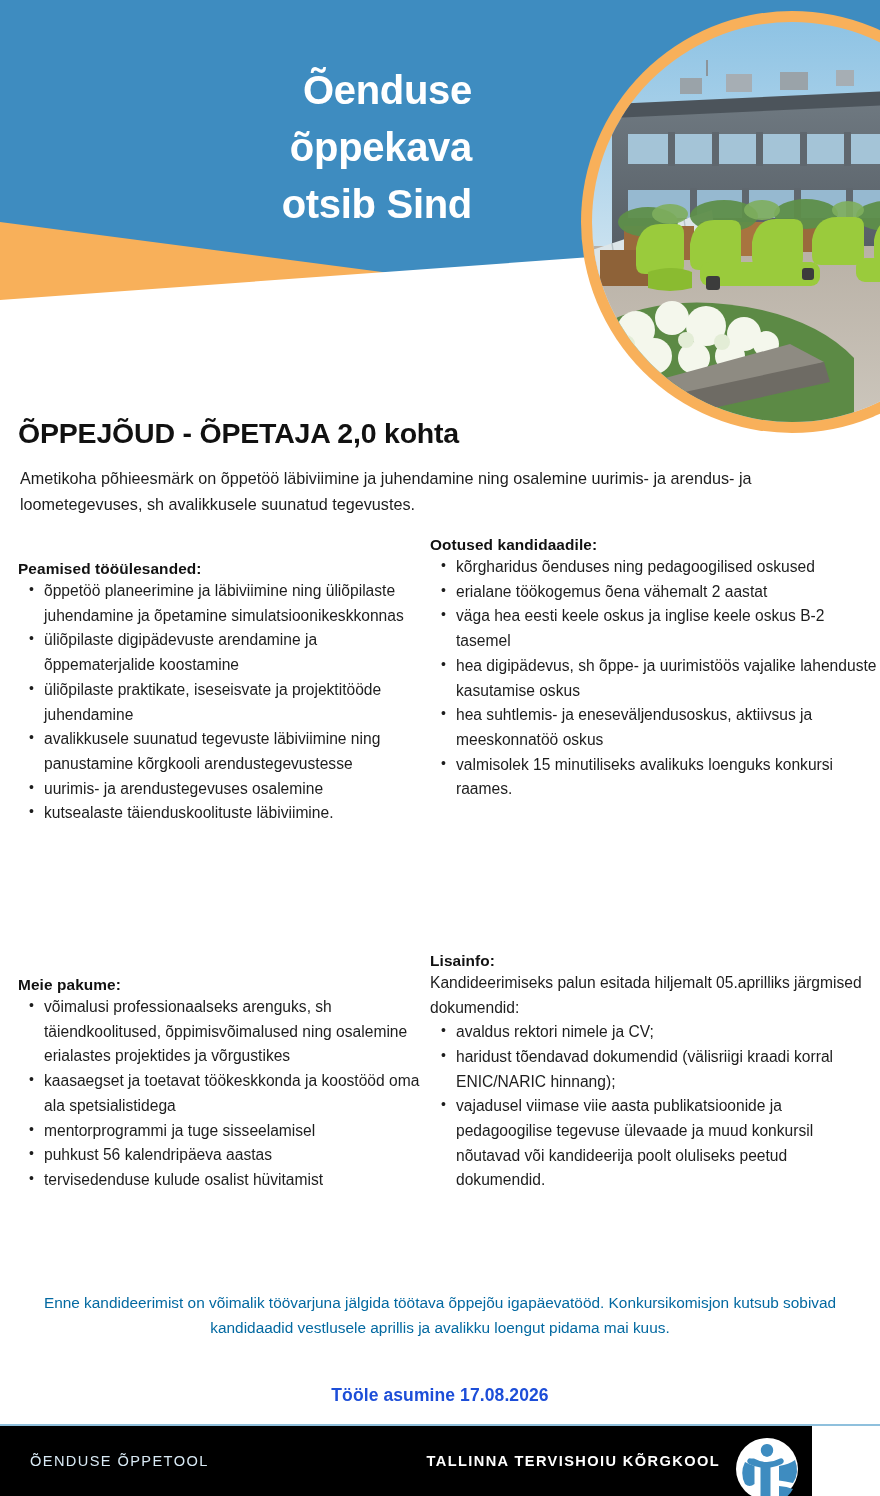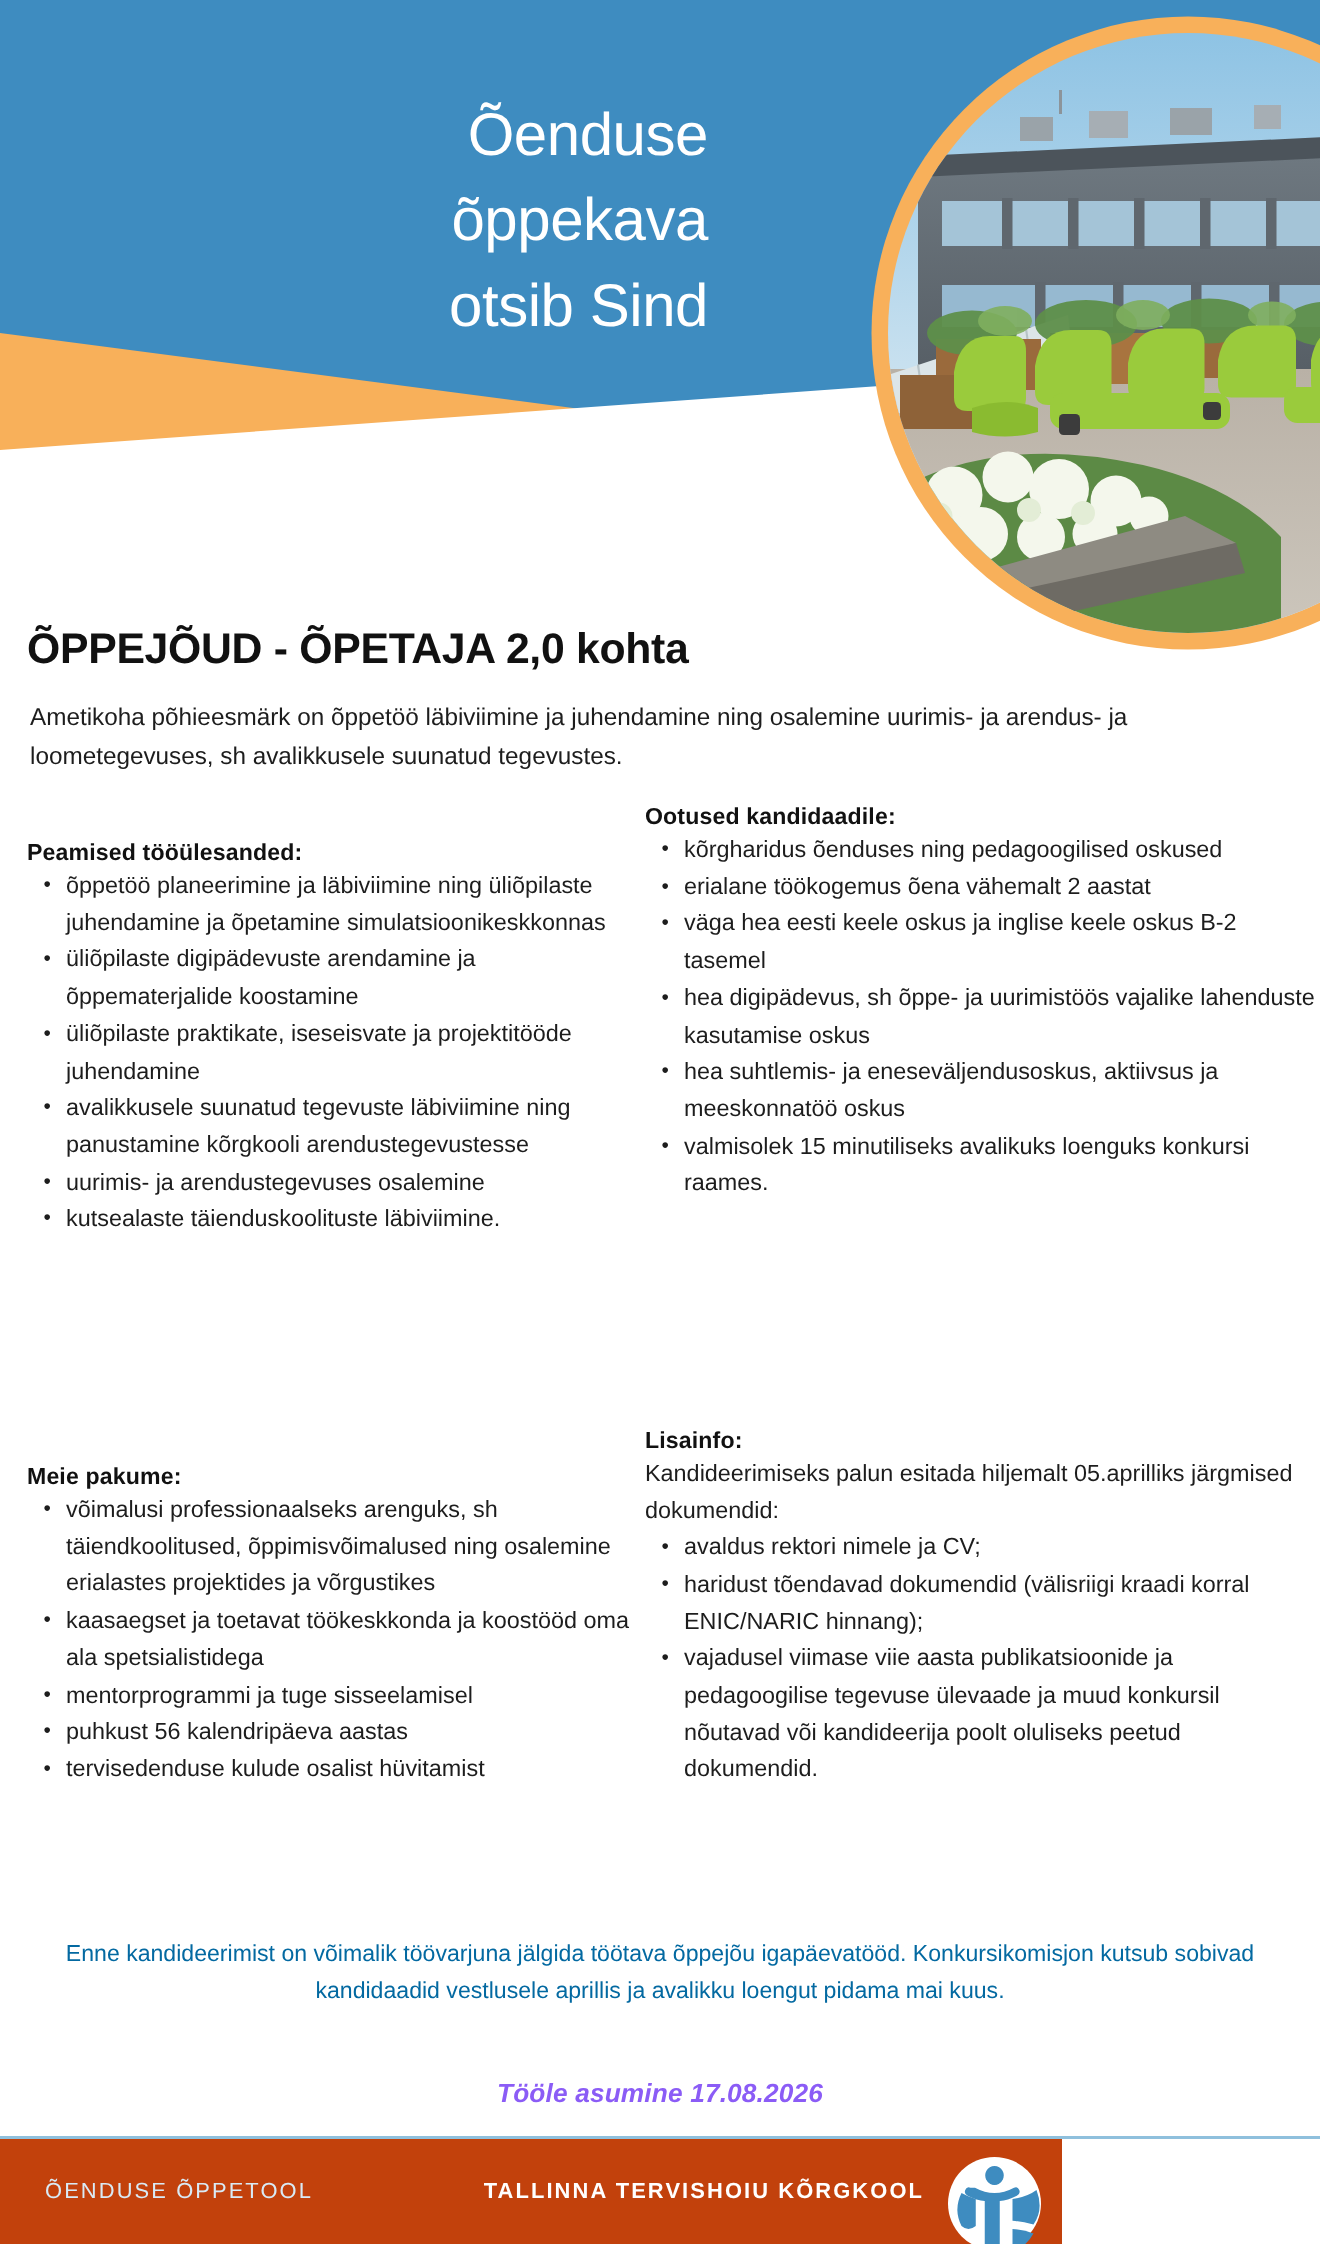--- a/index.html
+++ b/index.html
@@ -36,21 +36,21 @@
   .header-title {
     position: absolute;
     left: 0;
     top: 62px;
     width: 520px;
     text-align: right;
     padding-right: 48px;
     box-sizing: border-box;
     font-size: 40px;
     line-height: 1.42;
-    font-weight: 400;
+    font-weight: 700;
     letter-spacing: -0.3px;
     color: #ffffff;
     z-index: 6;
   }
   .header-title .tl {
     display: block;
     white-space: nowrap;
   }
 
   
@@ -132,33 +132,32 @@
     margin-top: 26px;
   }
   .start-date {
     position: absolute;
     left: 0;
     top: 1385px;
     width: 880px;
     text-align: center;
     font-size: 17.5px;
     font-weight: 700;
-    color: #8b5cf6;
+    color: #1d4ed8;
     letter-spacing: 0.1px;
-    font-style: italic;
   }
 
   
   .footer {
     position: absolute;
     left: 0;
     top: 1424px;
-    width: 708px;
+    width: 812px;
     height: 72px;
-    background: #c2410c;
+    background: #000000;
   }
   .footer::before {
     content: "";
     position: absolute;
     left: 0; top: 0;
     width: 880px;
     height: 2px;
     background: #8fc0dd;
   }
   .footer-left {

